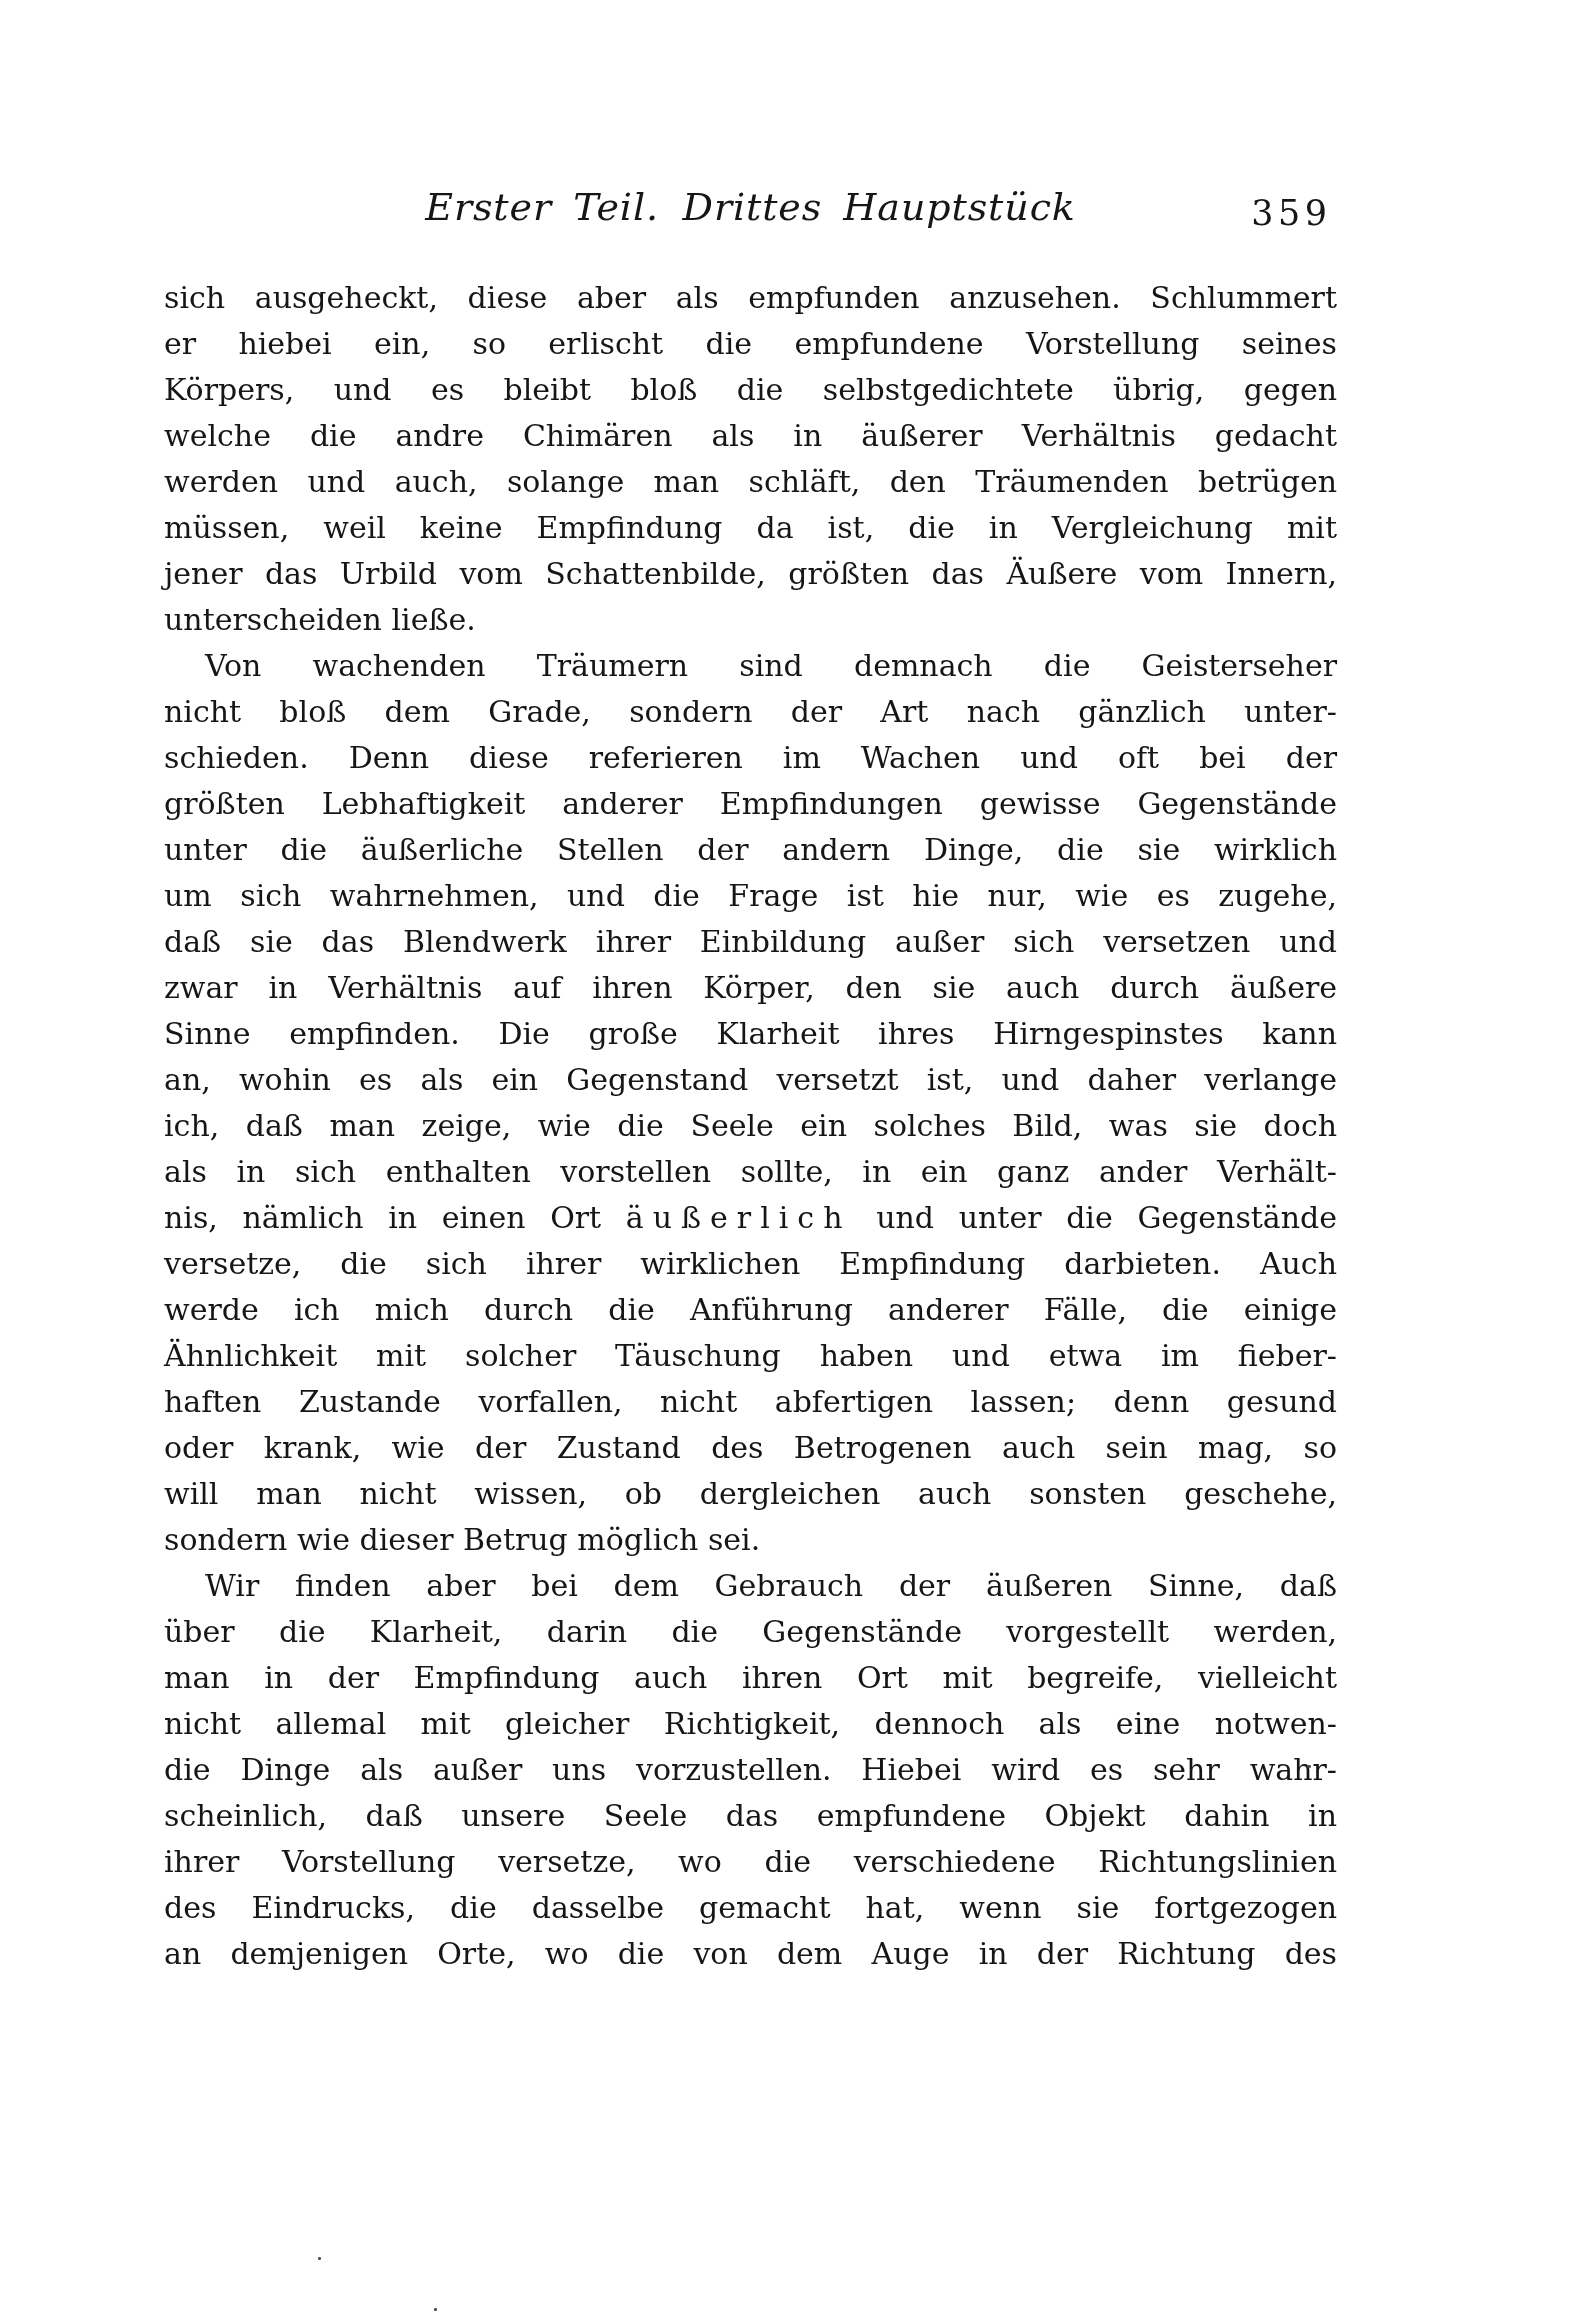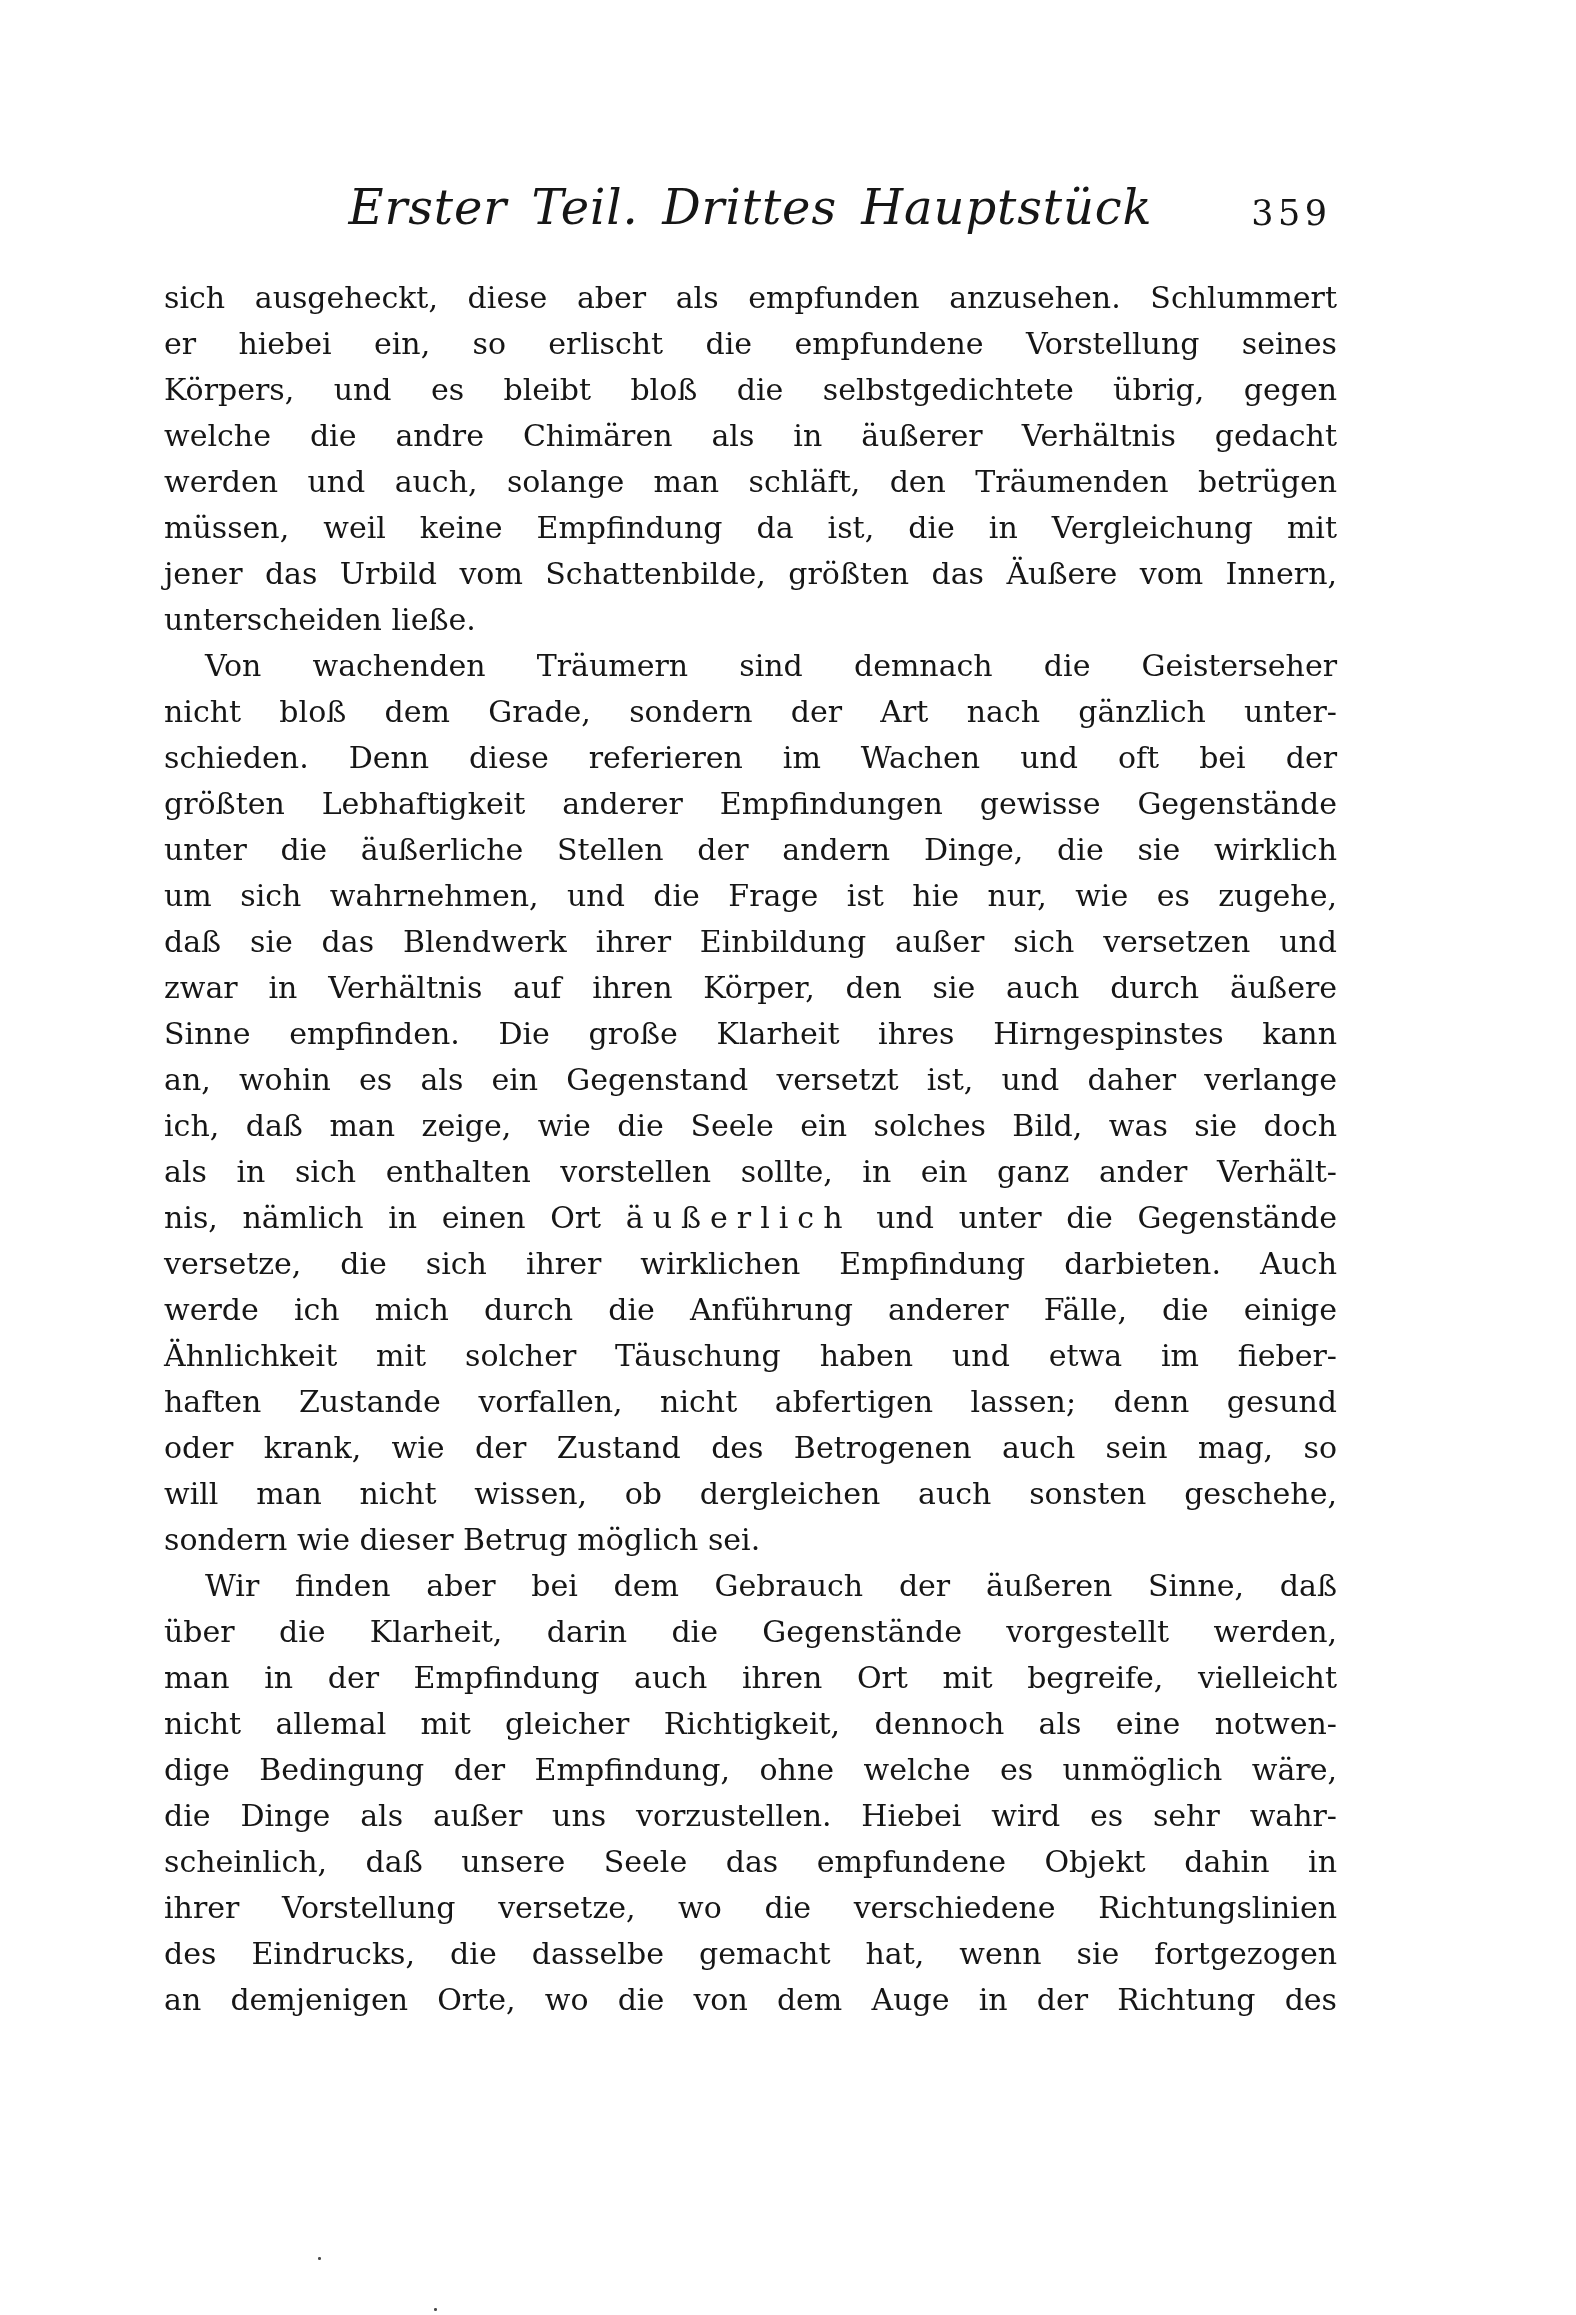--- a/index.html
+++ b/index.html
@@ -22,21 +22,21 @@
     left:164px;
     top:178px;
     width:1173px;
     height:58px;
   }
   .running-title{
     position:absolute;
     left:0; right:0;
     text-align:center;
     font-style:italic;
-    font-size:48px;
+    font-size:38px;
     line-height:58px;
     letter-spacing:0.9px;
     word-spacing:8.2px;
     white-space:nowrap;
   }
   .running-title .gap{display:inline-block;width:23.6px;}
   .page-number{
     position:absolute;
     right:5.5px;
     top:5.5px;
@@ -114,21 +114,20 @@
         <div class="line">haften Zustande vorfallen, nicht abfertigen lassen; denn gesund</div>
         <div class="line">oder krank, wie der Zustand des Betrogenen auch sein mag, so</div>
         <div class="line">will man nicht wissen, ob dergleichen auch sonsten geschehe,</div>
         <div class="line last">sondern wie dieser Betrug möglich sei.</div>
       </div>
       <div class="para">
         <div class="line indent">Wir finden aber bei dem Gebrauch der äußeren Sinne, daß</div>
         <div class="line">über die Klarheit, darin die Gegenstände vorgestellt werden,</div>
         <div class="line">man in der Empfindung auch ihren Ort mit begreife, vielleicht</div>
         <div class="line">nicht allemal mit gleicher Richtigkeit, dennoch als eine notwen-</div>
-        <div class="line">dige Bedingung der Empfindung, ohne welche es unmöglich wäre,</div>
         <div class="line">die Dinge als außer uns vorzustellen. Hiebei wird es sehr wahr-</div>
         <div class="line">scheinlich, daß unsere Seele das empfundene Objekt dahin in</div>
         <div class="line">ihrer Vorstellung versetze, wo die verschiedene Richtungslinien</div>
         <div class="line">des Eindrucks, die dasselbe gemacht hat, wenn sie fortgezogen</div>
         <div class="line">an demjenigen Orte, wo die von dem Auge in der Richtung des</div>
       </div>
     </div>
 
   <div class="speck" style="left:1307px;top:1765px;width:3.6px;height:2.7px;"></div>
   <div class="speck" style="left:318px;top:2257px;width:2.7px;height:2.7px;"></div>

